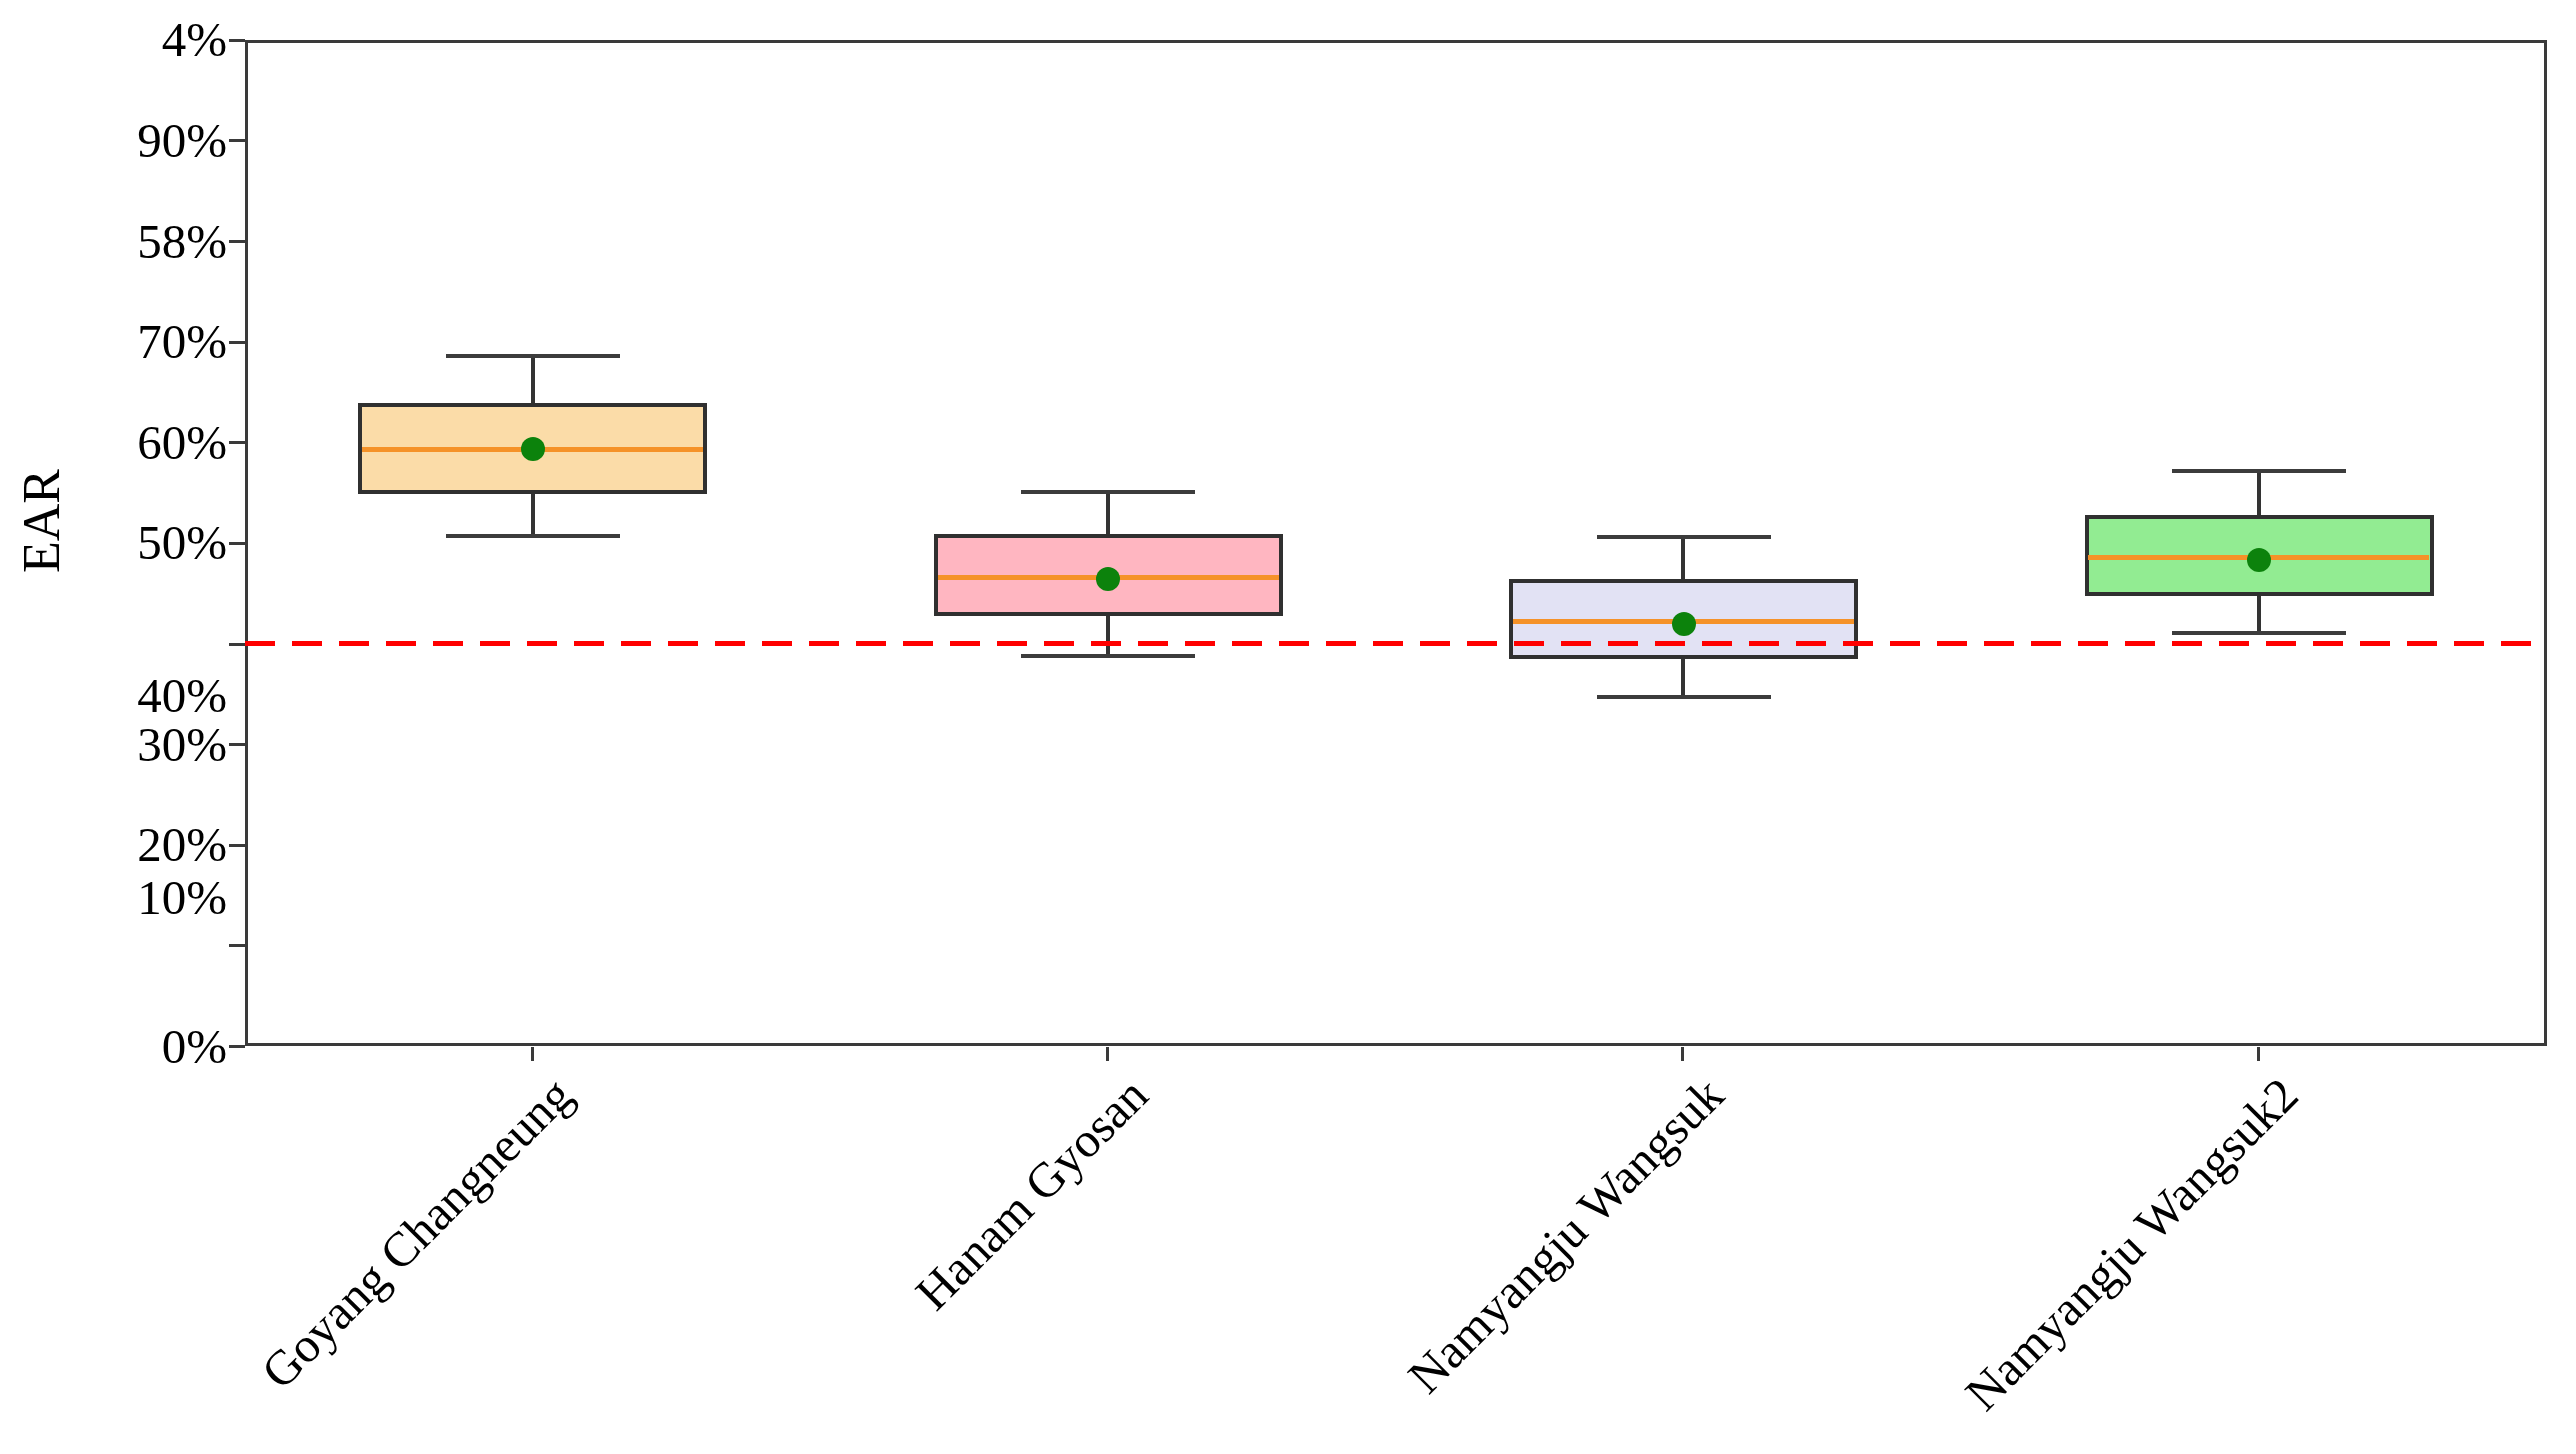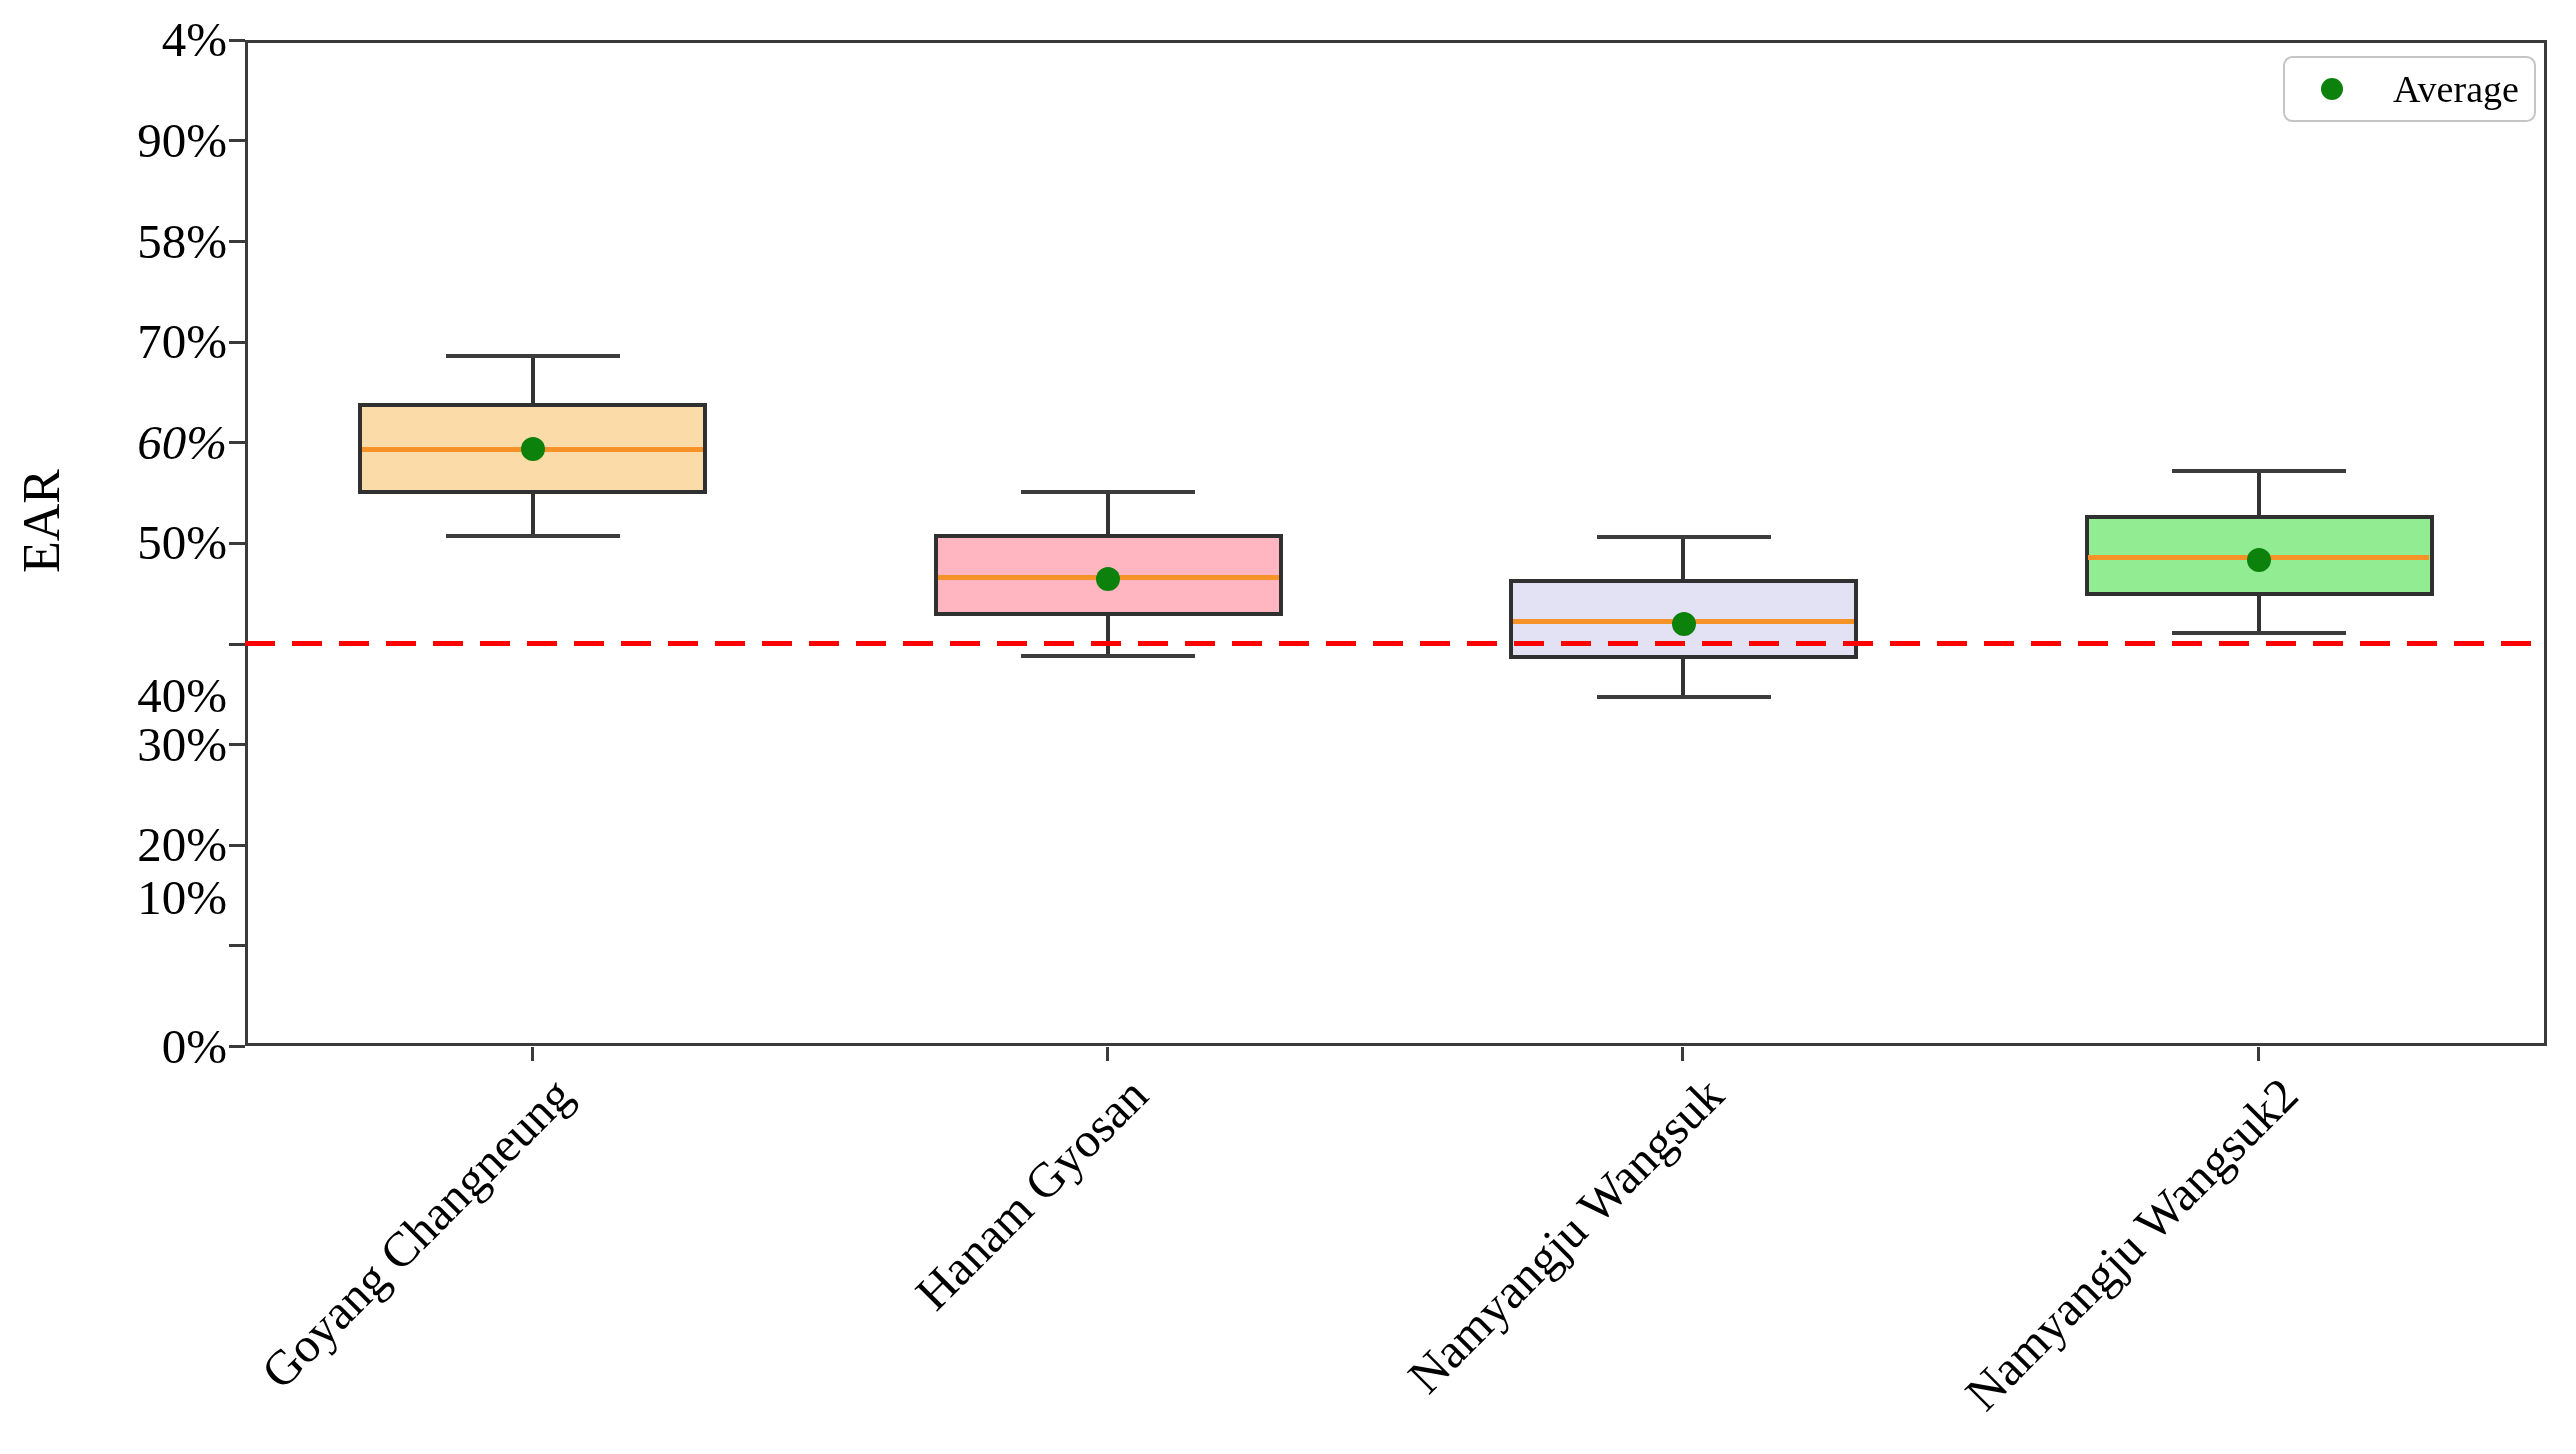--- a/index.html
+++ b/index.html
@@ -55,21 +55,21 @@
       <div class="y-tick-label" style="top: 868px;">10%</div>
       <div class="y-tick" style="left: 229px; top: 844px;"></div>
       <div class="y-tick-label" style="top: 815px;">20%</div>
       <div class="y-tick" style="left: 229px; top: 743px;"></div>
       <div class="y-tick-label" style="top: 715px;">30%</div>
       <div class="y-tick" style="left: 229px; top: 643px;"></div>
       <div class="y-tick-label" style="top: 618px; margin-top: 48px;">40%</div>
       <div class="y-tick" style="left: 229px; top: 542px;"></div>
       <div class="y-tick-label" style="top: 513px;">50%</div>
       <div class="y-tick" style="left: 229px; top: 441px;"></div>
-      <div class="y-tick-label" style="top: 413px; font-style: italic;">60%</div>
+      <div class="y-tick-label" style="top: 413px;">60%</div>
       <div class="y-tick" style="left: 229px; top: 341px;"></div>
       <div class="y-tick-label" style="top: 312px;">70%</div>
       <div class="y-tick" style="left: 229px; top: 240px;"></div>
       <div class="y-tick-label" style="top: 212px;">58%</div>
       <div class="y-tick" style="left: 229px; top: 139px;"></div>
       <div class="y-tick-label" style="top: 111px; text-align: right;">90%</div>
       <div class="y-tick" style="left: 229px; top: 39px;"></div>
       <div class="y-tick-label" style="top: 10.3px;">4%</div>
       <div class="x-tick" style="left: 531px; top: 1047px;"></div>
       <div class="x-tick" style="left: 1106px; top: 1047px;"></div>
@@ -104,24 +104,20 @@
         <div class="mean-dot" style="left: 1427px; top: 572px; background: rgb(12, 130, 12);"></div>
         <div class="whisker-stem" style="left: 2012px; top: 431px; height: 162px; background: rgb(51, 51, 51);"></div>
         <div class="whisker-cap" style="left: 1927px; top: 429px; width: 174px;"></div>
         <div class="whisker-cap" style="left: 1927px; top: 591px; width: 174px;"></div>
         <div class="box-rect" style="left: 1840px; top: 475px; width: 349px; height: 81px; background: rgb(146, 236, 146); border-color: rgb(48, 48, 48);"></div>
         <div class="median-line" style="left: 1843px; top: 515px; width: 341px; background: rgb(245, 146, 40);"></div>
         <div class="mean-dot" style="left: 2002px; top: 508px; background: rgb(12, 130, 12);"></div>
         <div class="reference-line" style="top: 601px; background: repeating-linear-gradient(90deg, rgb(255, 0, 0) 0px, rgb(255, 0, 0) 30px, rgba(0, 0, 0, 0) 30px, rgba(0, 0, 0, 0) 47px);"></div>
       </div>
 
-    <div class="legend">
-      <span class="legend-dot" id="legend-dot" style="background: rgb(12, 130, 12);"></span>
-      <span class="legend-label">Average</span>
-    </div>
   </div>
 
   <div id="xlabels-layer">
       <div class="x-tick-label" style="right: 2032px; top: 1067px;">Goyang Changneung</div>
       <div class="x-tick-label" style="right: 1457px; top: 1067px;">Hanam Gyosan</div>
       <div class="x-tick-label" style="right: 881px; top: 1067px;">Namyangju Wangsuk</div>
       <div class="x-tick-label" style="right: 306px; top: 1067px;">Namyangju Wangsuk2</div>
     </div>
 </div>
 

